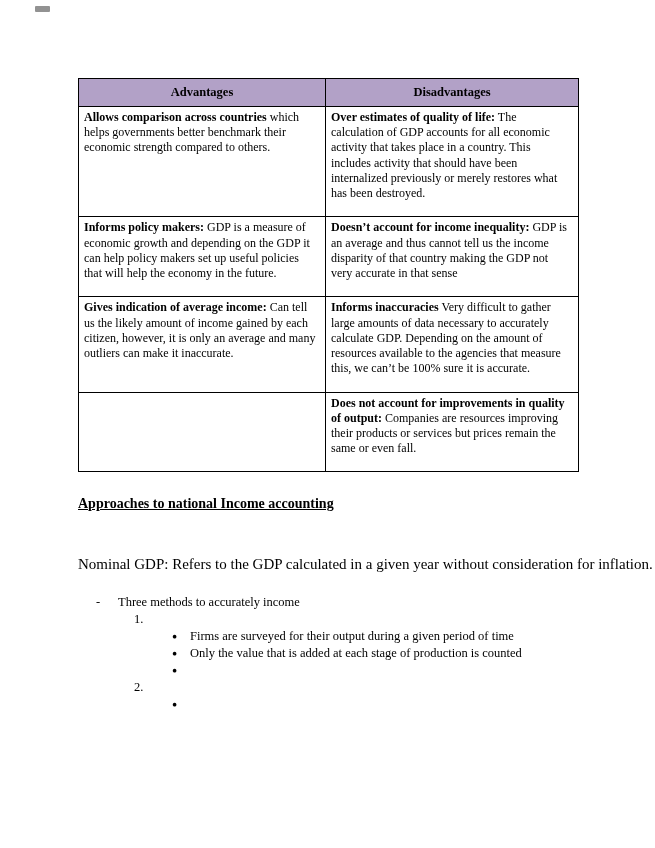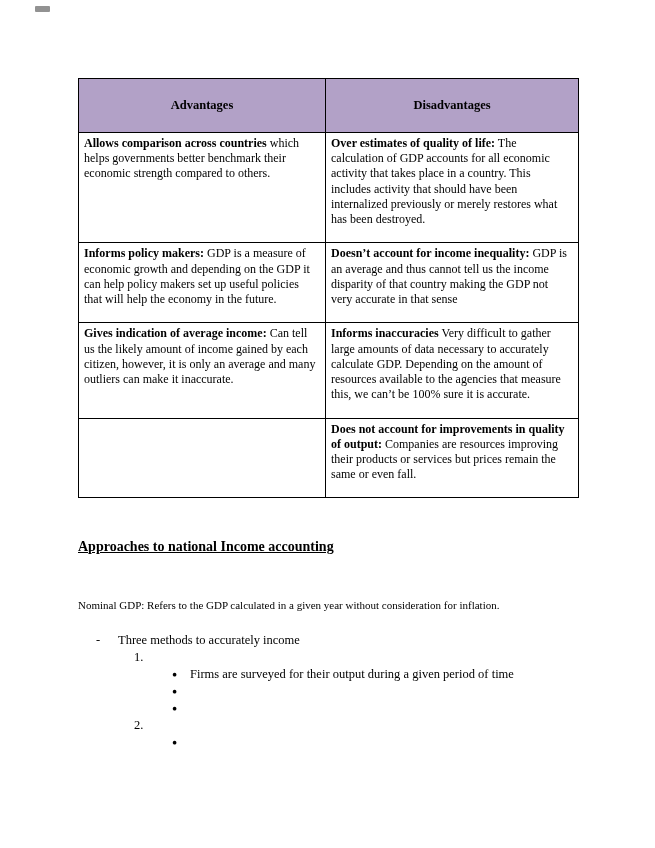--- a/index.html
+++ b/index.html
@@ -16,36 +16,36 @@
     width: 15px; height: 6px;
     background: #6e6e6e; border-radius: 1px; opacity: .75;
   }
   .page { position: absolute; left: 78px; top: 78px; width: 500px; }
 
   table.adv { border-collapse: collapse; width: 500px; table-layout: fixed; }
   .adv th, .adv td { border: 1px solid #000; vertical-align: top; }
   .adv th {
     background: #b2a1c7;
     font-size: 12.5px; font-weight: 700;
-    text-align: center; padding: 19px 4px;
+    text-align: center; padding: 6px 4px;
   }
   .adv td {
     font-size: 12px; line-height: 1.27;
     padding: 3px 6px 15px 5px;
   }
   .adv td strong { font-weight: 700; }
 
   .heading {
-    margin-top: 41px;
+    margin-top: 24px;
     font-size: 14px; font-weight: 700;
     text-decoration: underline;
   }
   .par {
     margin-top: 44px;
-    font-size: 11px;
+    font-size: 15px;
     white-space: nowrap;
   }
   .list { margin-top: 21px; font-size: 12.5px; line-height: 1.36; }
   .lrow { display: flex; align-items: flex-start; }
   .lrow .marker { flex: 0 0 auto; }
   .lrow .txt { flex: 1 1 auto; }
 
   .li-dash   { padding-left: 18px; }
   .li-dash .marker { width: 22px; }
   .li-num    { padding-left: 56px; }
@@ -119,20 +119,21 @@
     <div class="lrow li-num">
       <span class="marker">1.</span>
     </div>
 
     <div class="lrow li-bullet">
       <span class="marker">●</span>
       <span class="txt">Firms are surveyed for their output during a given period of time</span>
     </div>
     <div class="lrow li-bullet">
       <span class="marker">●</span>
+      <span class="txt">Only the value that is added at each stage of production is counted</span>
     </div>
     <div class="lrow li-bullet">
       <span class="marker">●</span>
     </div>
 
     <div class="lrow li-num">
       <span class="marker">2.</span>
     </div>
 
     <div class="lrow li-bullet">

